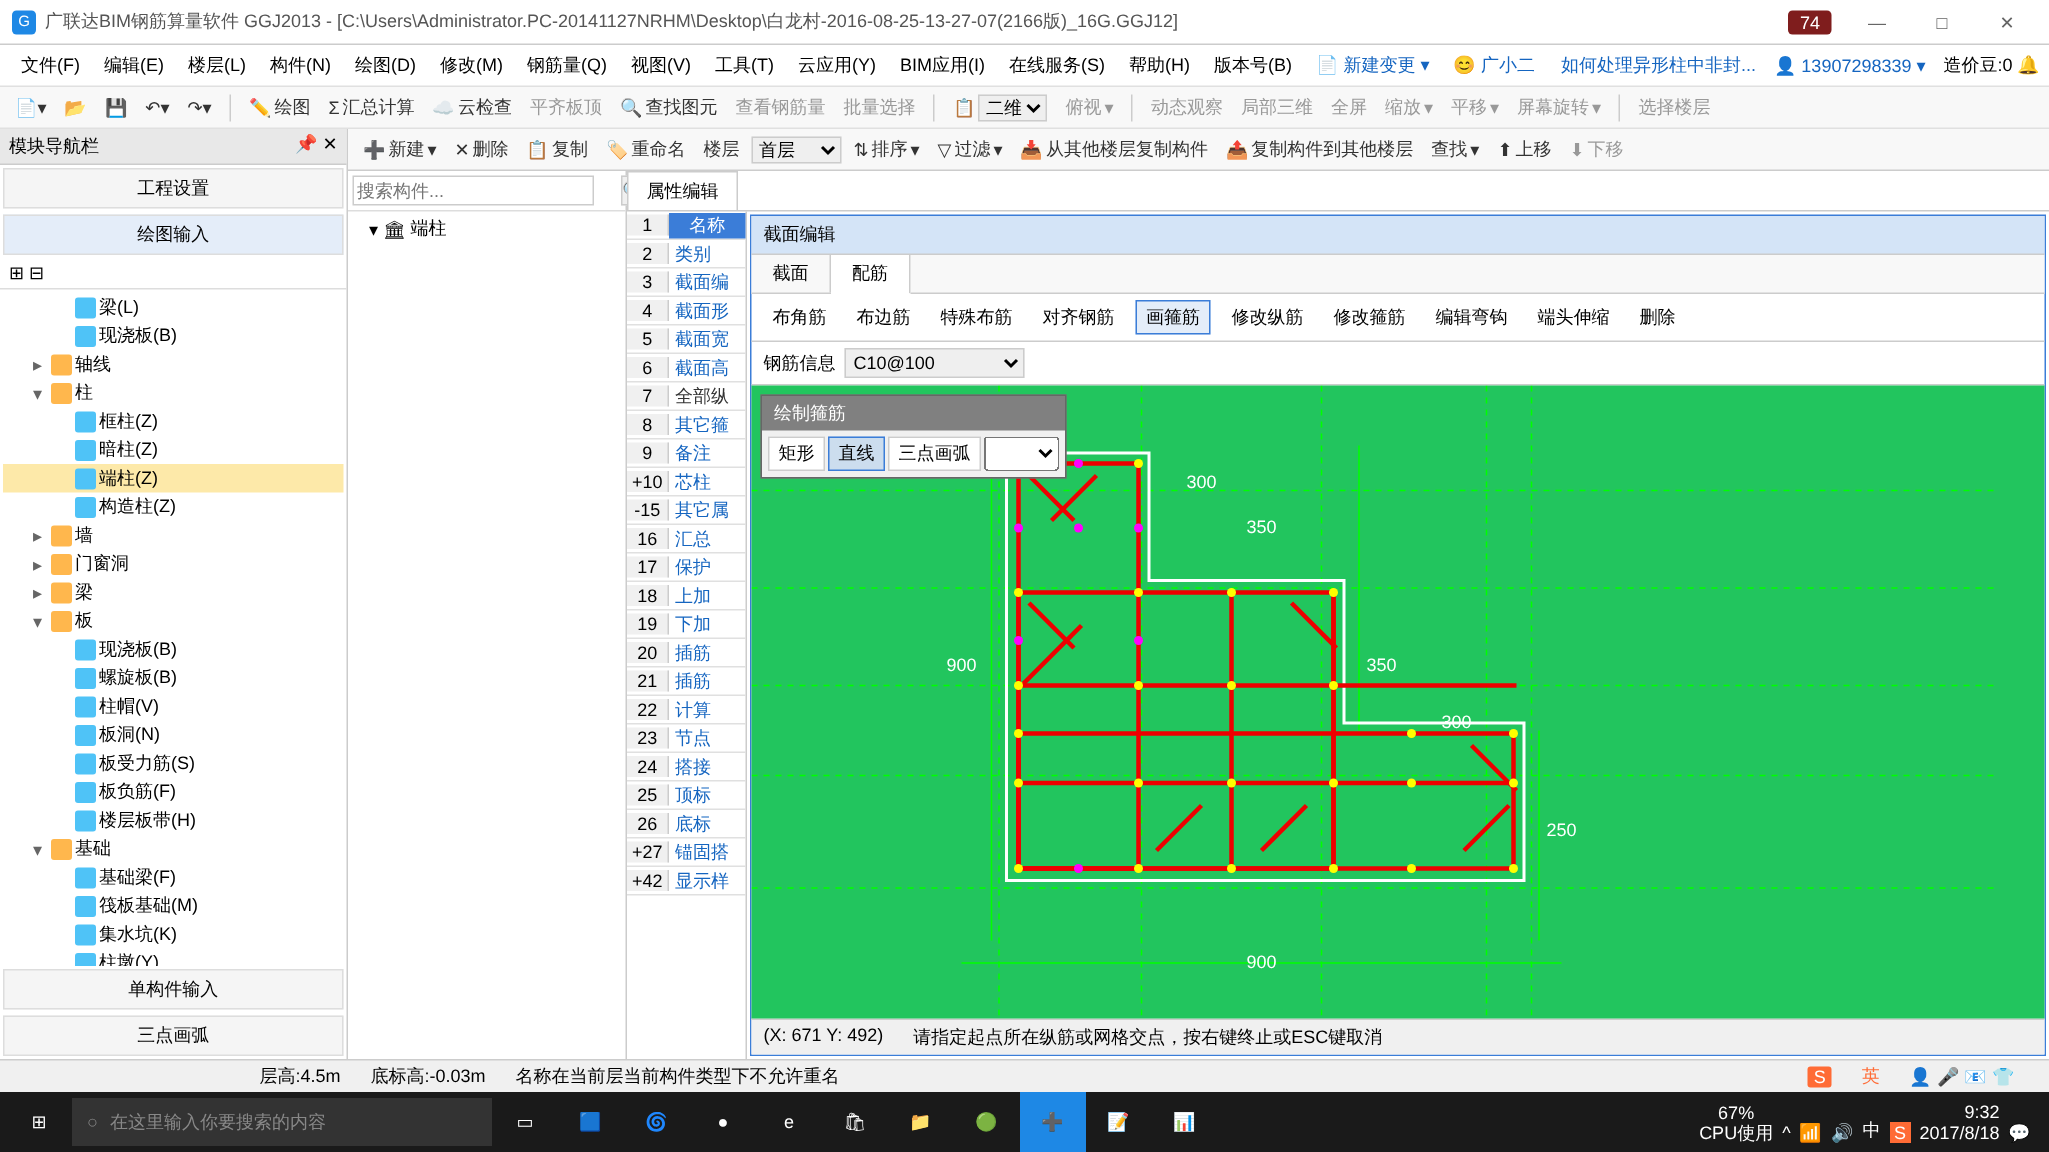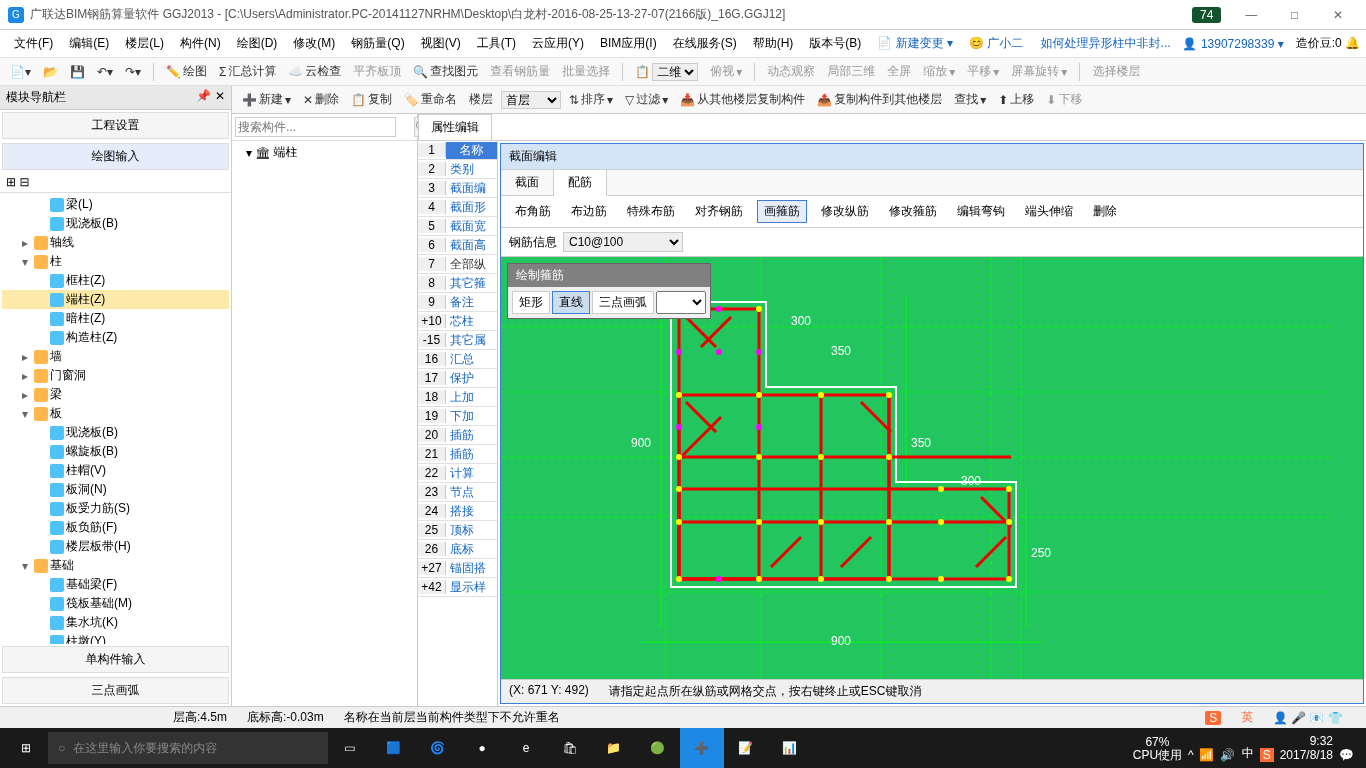--- a/index.html
+++ b/index.html
@@ -1,20 +1,20 @@
 <!DOCTYPE html>
 <html><head>
 <meta charset="utf-8">
 <style>
 * { margin: 0; padding: 0; box-sizing: border-box; font-family: "Microsoft YaHei", SimSun, sans-serif; font-size: 12px; }
 body { background: #f0f0f0; overflow: hidden; width: 1366px; height: 768px; position: relative; }
 .titlebar { height: 30px; background: #fff; display: flex; align-items: center; padding: 0 8px; border-bottom: 1px solid #ccc; }
 .titlebar .icon { width: 16px; height: 16px; background: #1e88e5; border-radius: 3px; margin-right: 6px; display: inline-flex; align-items: center; justify-content: center; color: #fff; font-size: 10px; }
 .titlebar .title { color: #555; flex: 1; white-space: nowrap; overflow: hidden; }
-.titlebar .badge { background: #14532d; color: #fff; padding: 1px 8px; border-radius: 3px; margin: 0 10px; }
+.titlebar .badge { background: #7f1d1d; color: #fff; padding: 1px 8px; border-radius: 3px; margin: 0 10px; }
 .titlebar .winbtns span { display: inline-block; width: 40px; text-align: center; color: #666; cursor: pointer; }
 .menubar { height: 28px; background: #fff; display: flex; align-items: center; padding: 0 6px; border-bottom: 1px solid #e0e0e0; }
 .menubar .menu { padding: 0 8px; cursor: pointer; text-align: center; }
 .menubar .spacer { flex: 1; }
 .menubar .link { color: #1565c0; margin: 0 6px; }
 .menubar .user { color: #1565c0; margin: 0 6px; }
 .menubar .coin { margin-left: 6px; }
 .toolbar1 { height: 28px; background: #f8f8f8; display: flex; align-items: center; padding: 0 6px; border-bottom: 1px solid #e0e0e0; gap: 4px; }
 .toolbar1 .tbtn { padding: 0 4px; cursor: pointer; display: inline-flex; align-items: center; gap: 2px; color: #333; }
 .toolbar1 .sep { width: 1px; height: 18px; background: #ccc; margin: 0 4px; }
@@ -166,22 +166,22 @@
     <div class="navtools">
       <span>⊞</span>
       <span>⊟</span>
     </div>
     <div class="tree" id="left-tree">
         <div class="tree-item" style="padding-left: 36px;"><span class="exp"></span><span class="ticon" style="background:#4fc3f7;border-radius:2px"></span> 梁(L)</div>
         <div class="tree-item" style="padding-left: 36px;"><span class="exp"></span><span class="ticon" style="background:#4fc3f7;border-radius:2px"></span> 现浇板(B)</div>
         <div class="tree-item" style="padding-left: 20px;"><span class="exp">▸</span><span class="ticon" style="background:#ffb74d;border-radius:2px"></span> 轴线</div>
         <div class="tree-item" style="padding-left: 20px;"><span class="exp">▾</span><span class="ticon" style="background:#ffb74d;border-radius:2px"></span> 柱</div>
         <div class="tree-item" style="padding-left: 36px;"><span class="exp"></span><span class="ticon" style="background:#4fc3f7;border-radius:2px"></span> 框柱(Z)</div>
+        <div class="tree-item" style="padding-left: 36px;"><span class="exp"></span><span class="ticon" style="background:#4fc3f7;border-radius:2px"></span> 暗柱(Z)</div>
         <div class="tree-item selected" style="padding-left: 36px;"><span class="exp"></span><span class="ticon" style="background:#4fc3f7;border-radius:2px"></span> 端柱(Z)</div>
-        <div class="tree-item" style="padding-left: 36px;"><span class="exp"></span><span class="ticon" style="background:#4fc3f7;border-radius:2px"></span> 暗柱(Z)</div>
         <div class="tree-item" style="padding-left: 36px;"><span class="exp"></span><span class="ticon" style="background:#4fc3f7;border-radius:2px"></span> 构造柱(Z)</div>
         <div class="tree-item" style="padding-left: 20px;"><span class="exp">▸</span><span class="ticon" style="background:#ffb74d;border-radius:2px"></span> 墙</div>
         <div class="tree-item" style="padding-left: 20px;"><span class="exp">▸</span><span class="ticon" style="background:#ffb74d;border-radius:2px"></span> 门窗洞</div>
         <div class="tree-item" style="padding-left: 20px;"><span class="exp">▸</span><span class="ticon" style="background:#ffb74d;border-radius:2px"></span> 梁</div>
         <div class="tree-item" style="padding-left: 20px;"><span class="exp">▾</span><span class="ticon" style="background:#ffb74d;border-radius:2px"></span> 板</div>
         <div class="tree-item" style="padding-left: 36px;"><span class="exp"></span><span class="ticon" style="background:#4fc3f7;border-radius:2px"></span> 现浇板(B)</div>
         <div class="tree-item" style="padding-left: 36px;"><span class="exp"></span><span class="ticon" style="background:#4fc3f7;border-radius:2px"></span> 螺旋板(B)</div>
         <div class="tree-item" style="padding-left: 36px;"><span class="exp"></span><span class="ticon" style="background:#4fc3f7;border-radius:2px"></span> 柱帽(V)</div>
         <div class="tree-item" style="padding-left: 36px;"><span class="exp"></span><span class="ticon" style="background:#4fc3f7;border-radius:2px"></span> 板洞(N)</div>
         <div class="tree-item" style="padding-left: 36px;"><span class="exp"></span><span class="ticon" style="background:#4fc3f7;border-radius:2px"></span> 板受力筋(S)</div>

